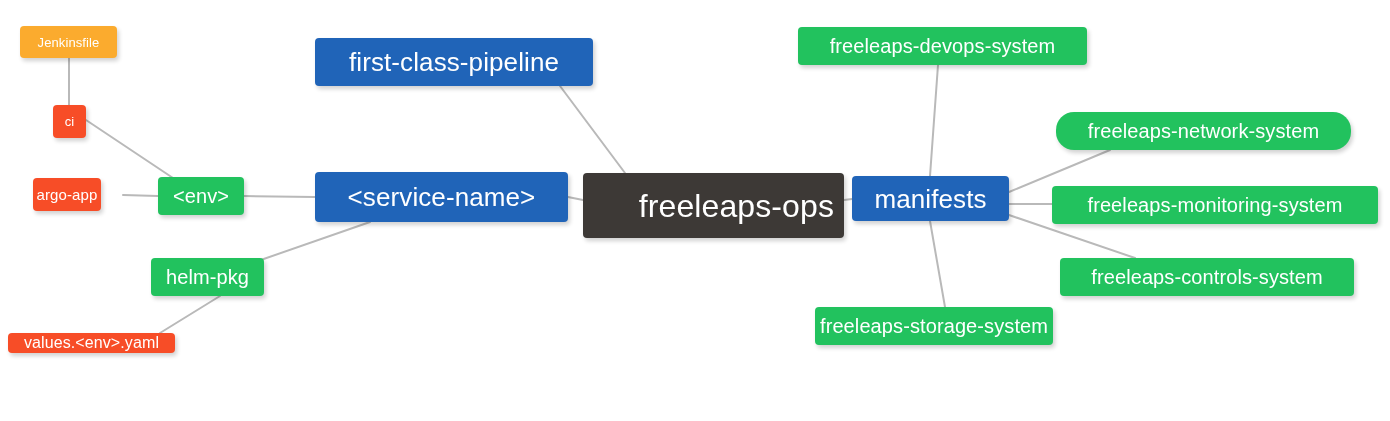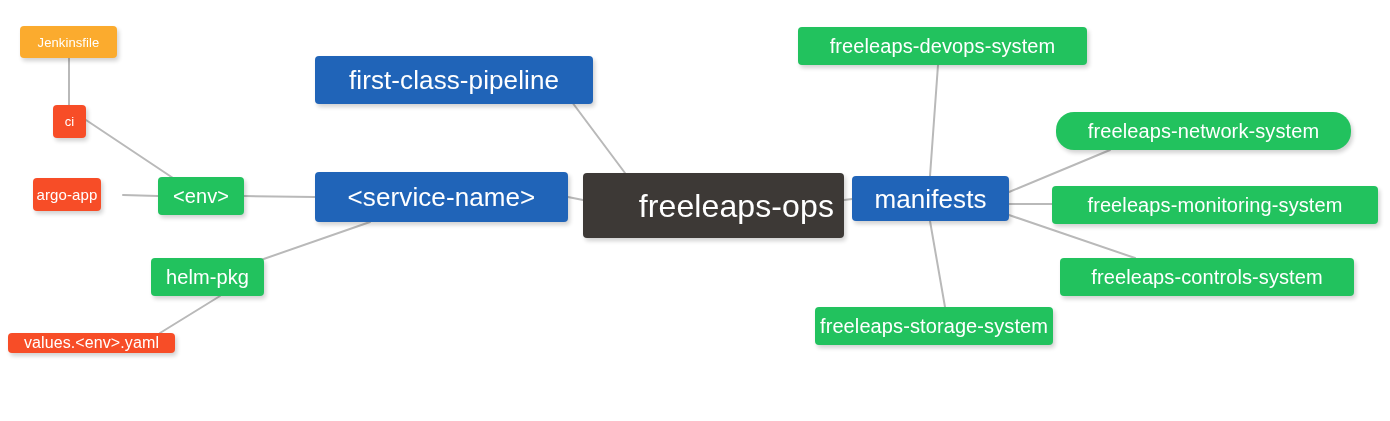--- a/index.html
+++ b/index.html
@@ -72,21 +72,21 @@
       </div>
       <div class="node" style="left: 33px; top: 178px; width: 68px; height: 33px; background: rgb(247, 77, 39); font-size: 15px;">
         <span>argo-app</span>
       </div>
       <div class="node" style="left: 158px; top: 177px; width: 86px; height: 38px; background: rgb(34, 194, 94); font-size: 20px;">
         <span>&lt;env&gt;</span>
       </div>
       <div class="node" style="left: 315px; top: 172px; width: 253px; height: 50px; background: rgb(32, 100, 184); font-size: 26px;">
         <span>&lt;service-name&gt;</span>
       </div>
-      <div class="node" style="left: 315px; top: 38px; width: 278px; height: 48px; background: rgb(32, 100, 184); font-size: 26px; margin-top: 18px;">
+      <div class="node" style="left: 315px; top: 38px; width: 278px; height: 48px; background: rgb(32, 100, 184); font-size: 26px;">
         <span>first-class-pipeline</span>
       </div>
       <div class="node" style="left: 151px; top: 258px; width: 113px; height: 38px; background: rgb(34, 194, 94); font-size: 20px;">
         <span>helm-pkg</span>
       </div>
       <div class="node" style="left: 8px; top: 333px; width: 167px; height: 20px; background: rgb(247, 77, 39); font-size: 16px;">
         <span>values.&lt;env&gt;.yaml</span>
       </div>
       <div class="node" style="left: 583px; top: 173px; width: 261px; height: 65px; background: rgb(61, 57, 54); font-size: 32px; justify-content: flex-end;">
         <span>freeleaps-ops</span>

